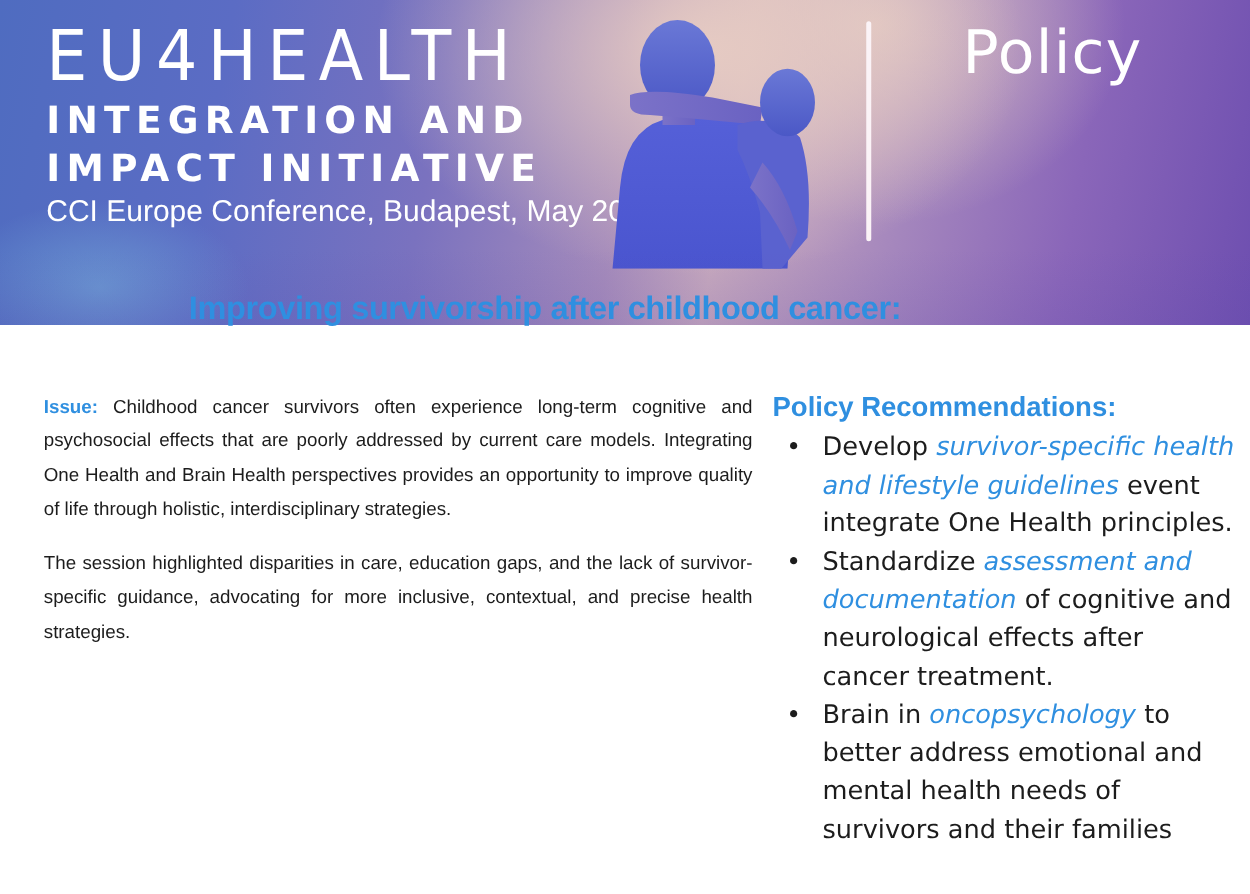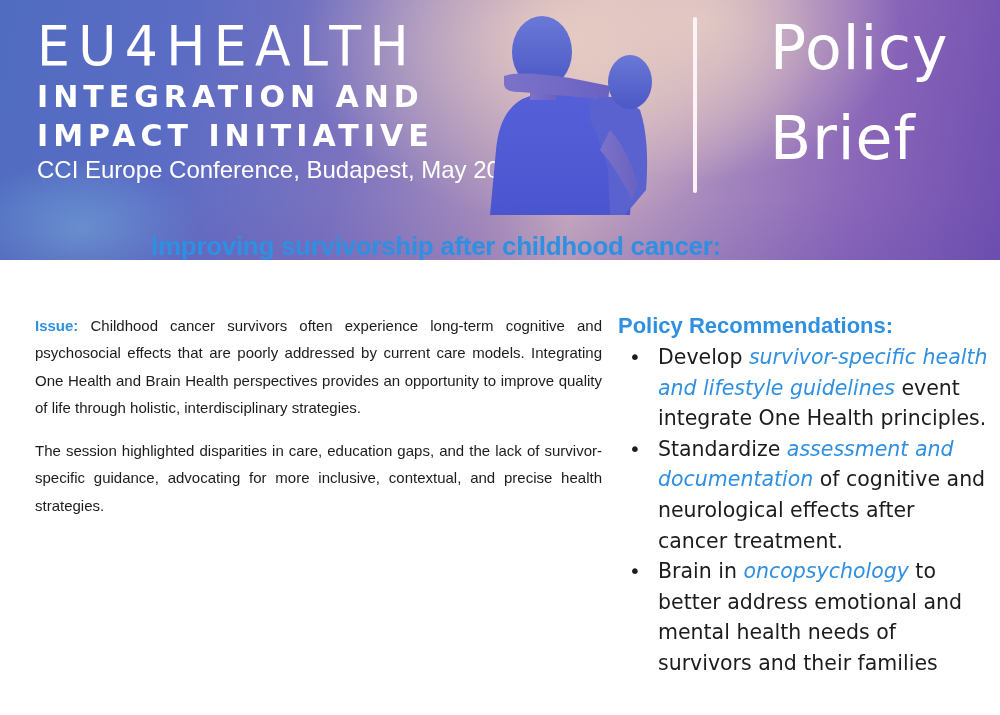--- a/index.html
+++ b/index.html
@@ -42,21 +42,21 @@
     }
     .kids {
       position: absolute; left: 460px; top: 0; width: 220px; height: 215px;
     }
     .divider-line {
       position: absolute; left: 693px; top: 17px; width: 4px; height: 176px;
       background: #fbf3f7; border-radius: 2px;
     }
     .pb-title {
       position: absolute; left: 770px; color: #ffffff;
-      font-family: "DejaVu Sans", sans-serif; font-size: 60px; line-height: 1; letter-spacing: 1px;
+      font-family: "DejaVu Sans", sans-serif; font-size: 48px; line-height: 1; letter-spacing: 1px;
     }
     .pb-title.l1 { top: 18px; }
     .pb-title.l2 { top: 108px; }
 
     
     .main-title {
       position: absolute; left: 0; top: 228px; width: 872px; text-align: center;
       color: #2f8fe0; font-family: "Liberation Sans", sans-serif; font-weight: bold;
       font-size: 26px; line-height: 36px; letter-spacing: -0.3px;
     }
@@ -125,21 +125,20 @@
 
     <path d="M130 100 Q160 90 180 110 Q190 140 186 190 L165 215 L150 215 L148 170 Q140 140 130 120 Z" fill="#5a62cf"></path>
 
     <ellipse cx="170" cy="82" rx="22" ry="27" fill="url(#hair)"></ellipse>
 
     <path d="M150 130 Q168 150 178 185 L172 200 Q158 170 140 150 Z" fill="url(#skin)"></path>
   </svg>
 
   <div class="divider-line"></div>
   <div class="pb-title l1">Policy</div>
-  <div class="pb-title l2">Brief</div>
 </div>
 
 <div class="main-title">
   <div>Improving survivorship after childhood cancer:</div>
 </div>
 
 <div class="left-col">
   <p>
     <span class="label">Issue:</span>
     <span>Childhood cancer survivors often experience long-term cognitive and psychosocial effects that are poorly addressed by current care models. Integrating One Health and Brain Health perspectives provides an opportunity to improve quality of life through holistic, interdisciplinary strategies.</span>

